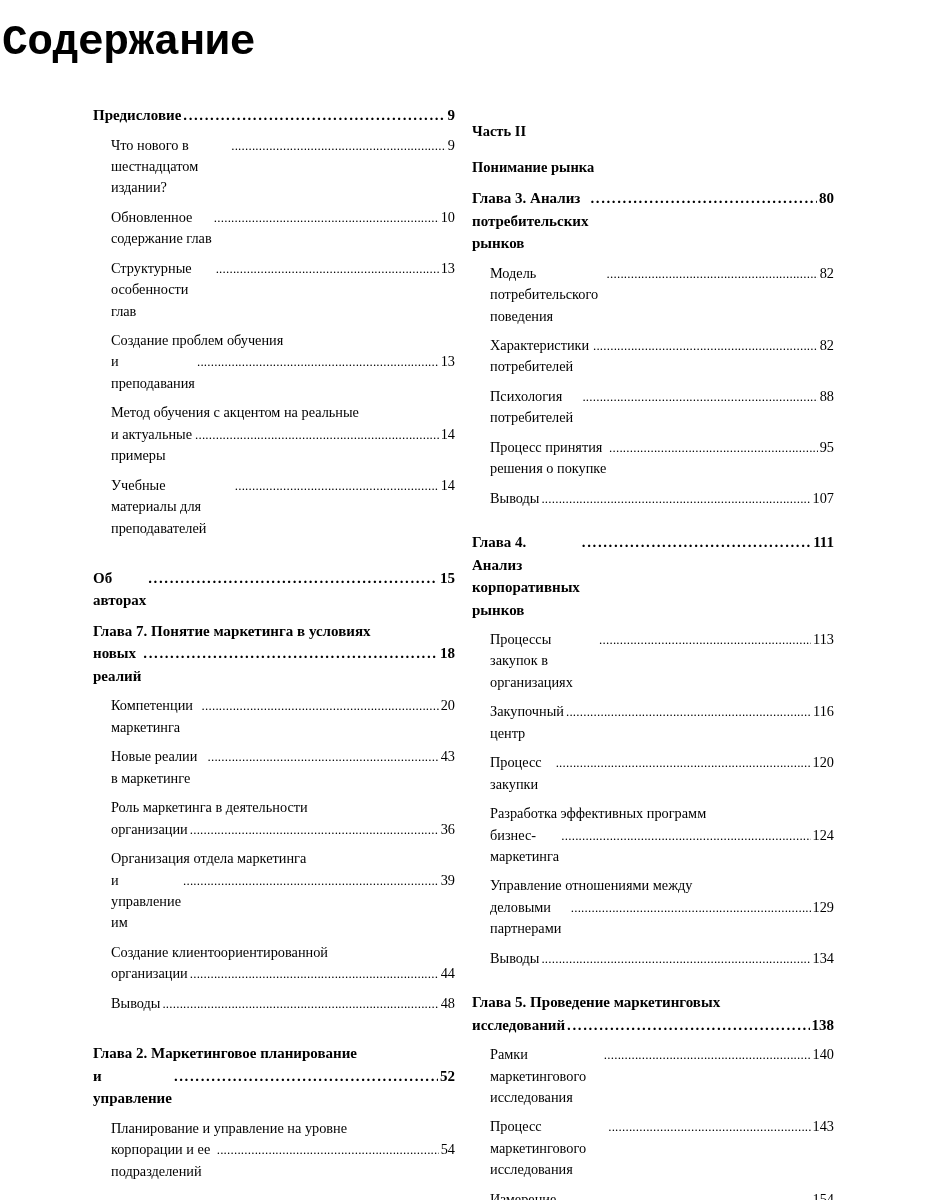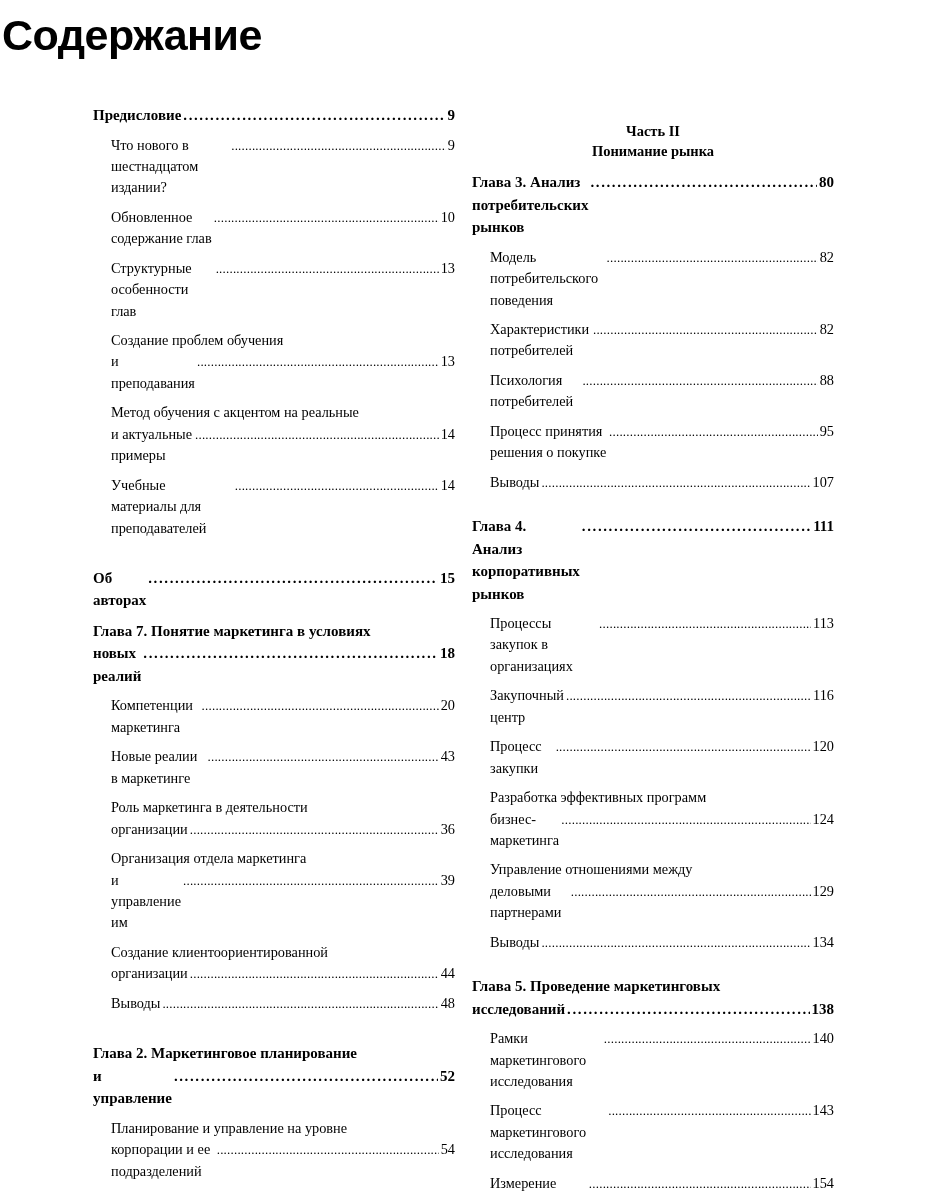--- a/index.html
+++ b/index.html
@@ -24,38 +24,37 @@
   }
   .col {
     position: absolute;
     top: 96px;
     width: 362px;
   }
   .col-left  { left: 93px; }
   .col-right { left: 472px; }
 
   .doc-title {
-    font-family: Liberation Sans, sans-serif;
+    font-family: Liberation Mono, monospace;
     font-weight: bold;
     font-size: 43px;
     line-height: 1.05;
     letter-spacing: -0.5px;
-    margin: 4px 0 0 2px;
+    margin: 11px 0 0 2px;
     padding-top: 9px;
   }
 
   .part-head {
-    text-align: center;
     font-weight: bold;
     font-size: 14.5px;
     line-height: 1.35;
     margin: 26px 0 10px 0;
   }
   .part-head .pt-num { display: block; }
-  .part-head .pt-name { display: block; }
+  .part-head .pt-name { display: block; margin-top: 16px; }
 
   
   .entry {
     display: block;
     font-size: 14.6px;
     line-height: 1.5;
     margin: 8px 0 6px 0;
   }
   .entry-row {
     display: flex;

